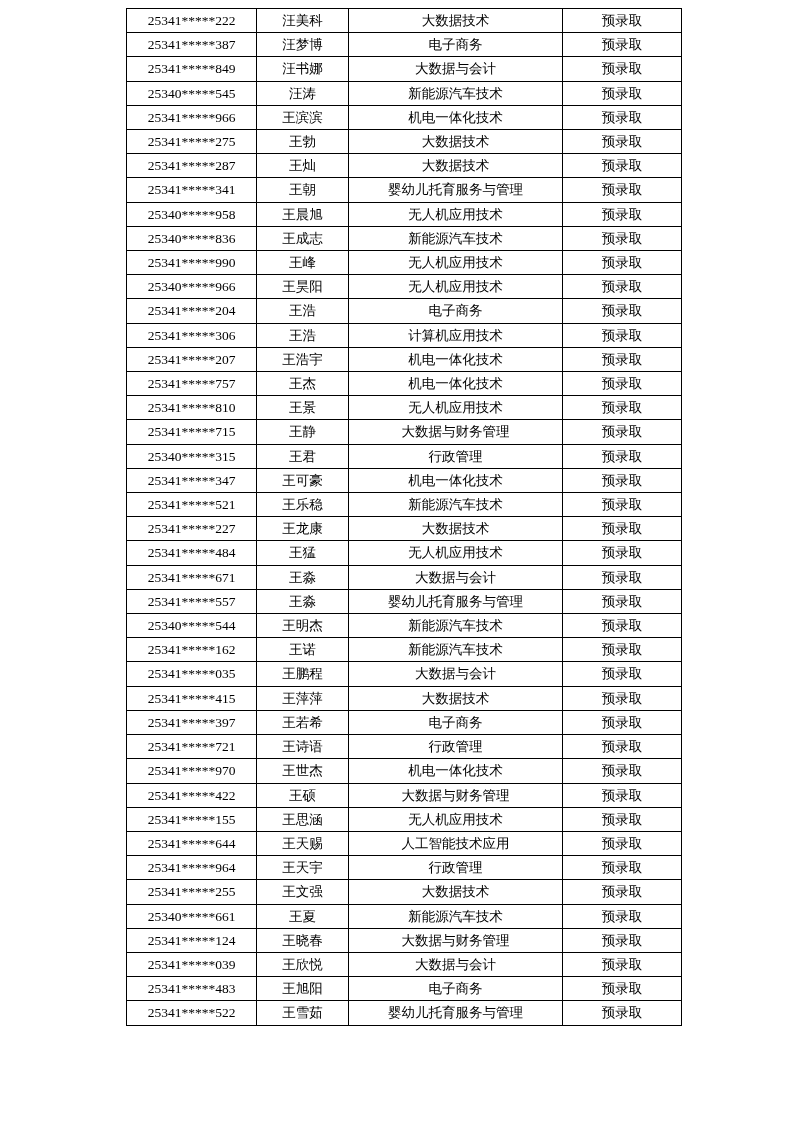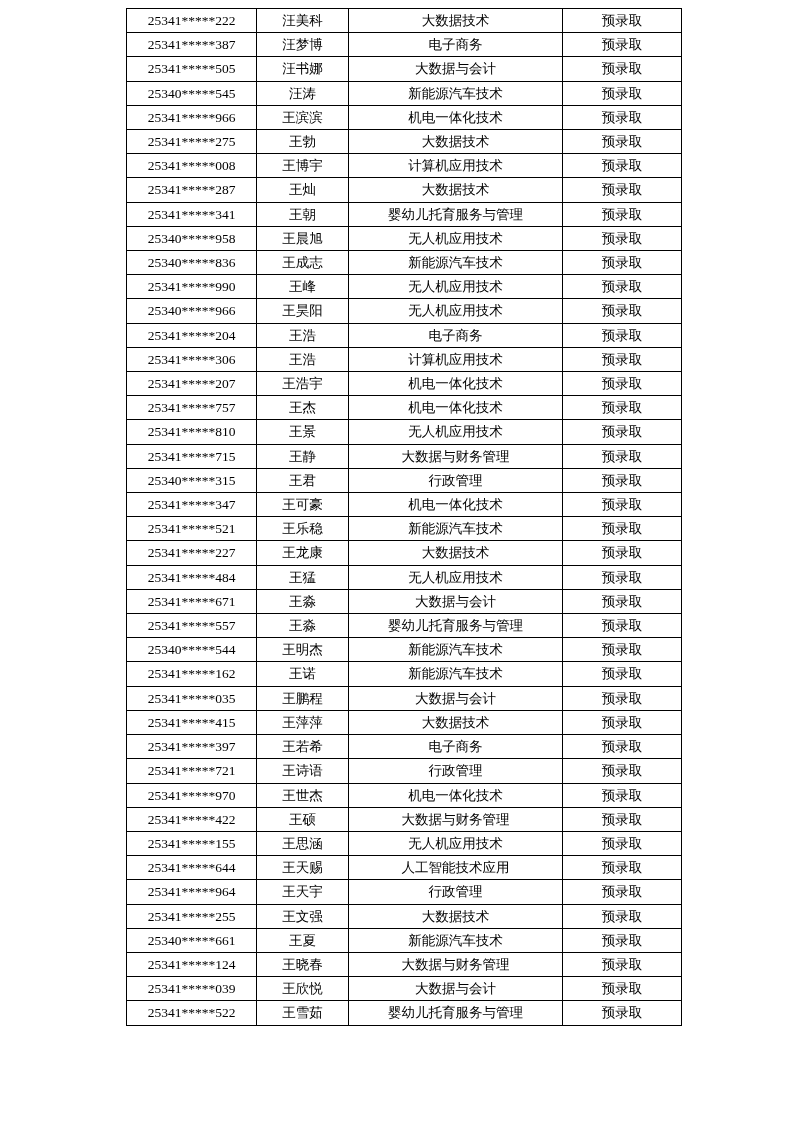--- a/index.html
+++ b/index.html
@@ -68,47 +68,41 @@
           <td class="major">大数据技术</td>
           <td class="state">预录取</td>
         </tr>
         <tr>
           <td class="id">25341*****387</td>
           <td class="name">汪梦博</td>
           <td class="major">电子商务</td>
           <td class="state">预录取</td>
         </tr>
         <tr>
-          <td class="id">25341*****505</td>
+          <td class="id">25341*****849</td>
           <td class="name">汪书娜</td>
           <td class="major">大数据与会计</td>
           <td class="state">预录取</td>
         </tr>
         <tr>
           <td class="id">25340*****545</td>
           <td class="name">汪涛</td>
           <td class="major">新能源汽车技术</td>
           <td class="state">预录取</td>
         </tr>
         <tr>
           <td class="id">25341*****966</td>
           <td class="name">王滨滨</td>
           <td class="major">机电一体化技术</td>
           <td class="state">预录取</td>
         </tr>
         <tr>
           <td class="id">25341*****275</td>
           <td class="name">王勃</td>
           <td class="major">大数据技术</td>
-          <td class="state">预录取</td>
-        </tr>
-        <tr>
-          <td class="id">25341*****008</td>
-          <td class="name">王博宇</td>
-          <td class="major">计算机应用技术</td>
           <td class="state">预录取</td>
         </tr>
         <tr>
           <td class="id">25341*****287</td>
           <td class="name">王灿</td>
           <td class="major">大数据技术</td>
           <td class="state">预录取</td>
         </tr>
         <tr>
           <td class="id">25341*****341</td>
@@ -299,20 +293,26 @@
         <tr>
           <td class="id">25341*****124</td>
           <td class="name">王晓春</td>
           <td class="major">大数据与财务管理</td>
           <td class="state">预录取</td>
         </tr>
         <tr>
           <td class="id">25341*****039</td>
           <td class="name">王欣悦</td>
           <td class="major">大数据与会计</td>
+          <td class="state">预录取</td>
+        </tr>
+        <tr>
+          <td class="id">25341*****483</td>
+          <td class="name">王旭阳</td>
+          <td class="major">电子商务</td>
           <td class="state">预录取</td>
         </tr>
         <tr>
           <td class="id">25341*****522</td>
           <td class="name">王雪茹</td>
           <td class="major">婴幼儿托育服务与管理</td>
           <td class="state">预录取</td>
         </tr>
       </tbody>
   </table>

